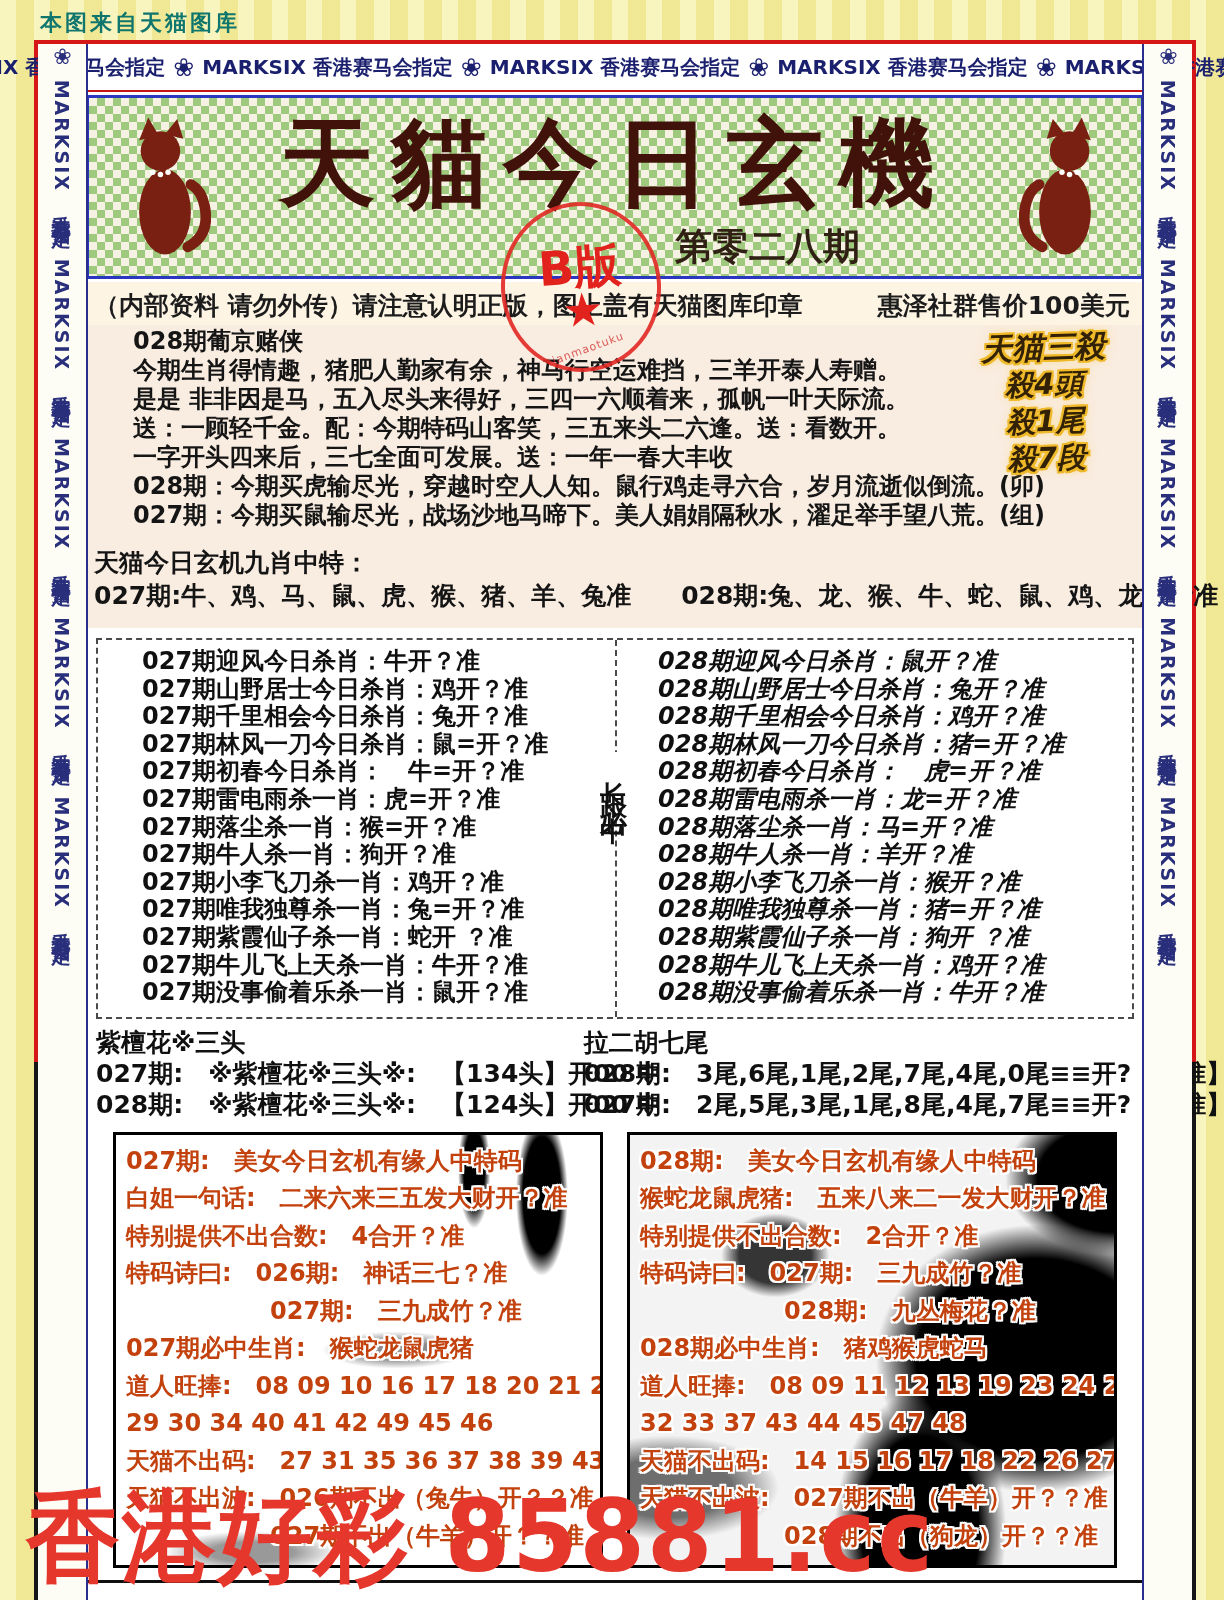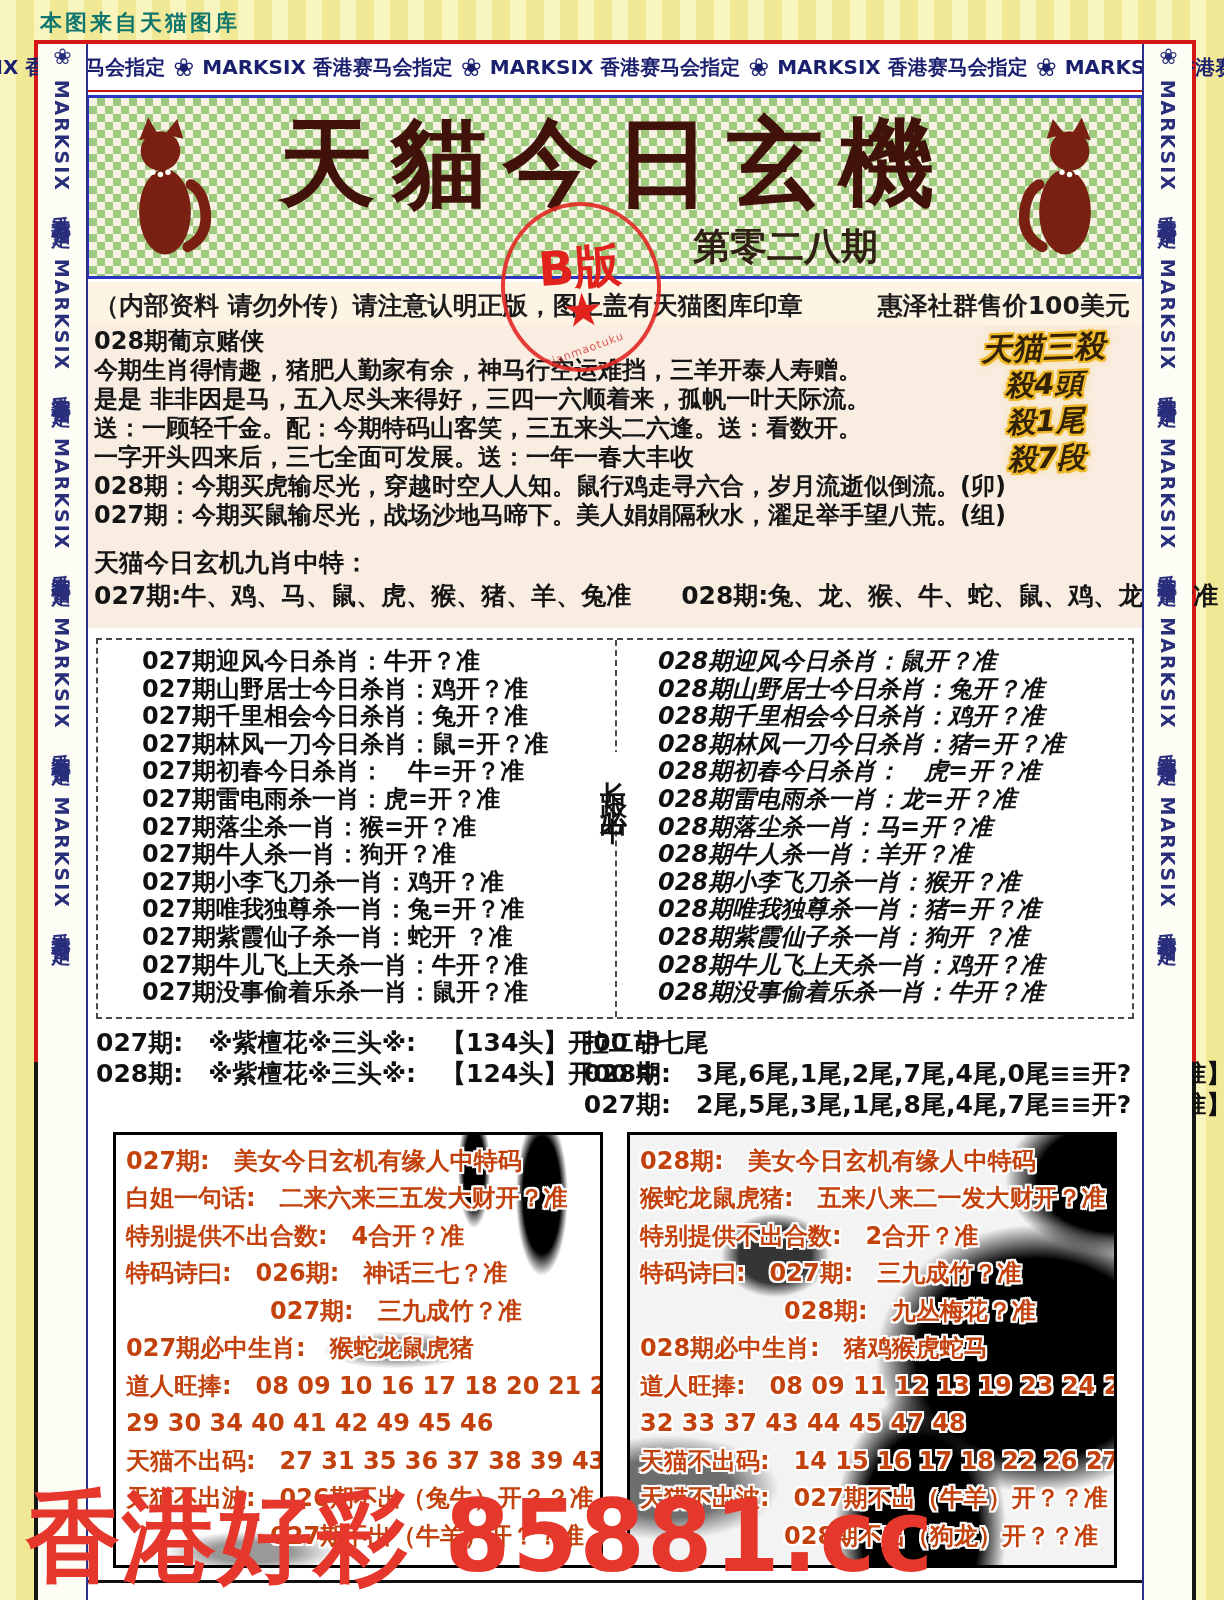--- a/index.html
+++ b/index.html
@@ -29,34 +29,34 @@
   .banner.bottom{color:#101010;border-top:3px solid #101010;border-bottom:3px solid #101010;height:48px;}
   .banner .flower{font-size:25px;line-height:1;}
   
   .title-box{margin:3px 0;border:3px solid #2a35c0;height:178px;position:relative;
     background:repeating-conic-gradient(#9fca7e 0% 25%,#f5f2e4 0% 50%);background-size:16px 16px;}
   .page-title{text-align:center;padding-top:10px;font-size:96px;line-height:1.15;font-weight:900;
     color:#40120a;font-family:"DejaVu Serif","Liberation Serif",serif;letter-spacing:16px;}
   .cat{position:absolute;top:18px;width:92px;height:140px;}
   .cat.left{left:30px;}
   .cat.right{right:30px;transform:scaleX(-1);}
-  .issue{position:absolute;bottom:4px;left:604px;font-size:37px;font-weight:800;color:#2f2013;
+  .issue{position:absolute;bottom:4px;left:586px;font-size:37px;font-weight:800;color:#2f2013;
     font-family:"DejaVu Serif","Liberation Serif",serif;}
   .stamp{position:absolute;left:412px;top:104px;width:152px;height:162px;border:4px solid rgba(225,40,35,.9);
     border-radius:50%;z-index:6;transform:rotate(-4deg);display:flex;flex-direction:column;
     align-items:center;justify-content:center;}
   .stamp .ed{font-size:47px;font-weight:900;color:#e2231d;line-height:1;}
   .stamp .star{font-size:46px;color:#e2231d;line-height:.9;}
   .stamp .ring{position:absolute;bottom:12px;font-size:11px;color:rgba(210,40,40,.75);
     transform:rotate(-16deg);letter-spacing:1px;}
   
   .notice{background:#fdf4e4;font-size:25px;font-weight:700;color:#1c1c1c;padding:7px 8px 3px;white-space:nowrap;}
   .poem{background:#f9ece0;padding:2px 8px 8px;position:relative;font-size:24px;font-weight:700;
     line-height:29px;color:#151515;}
-  .poem .pline{white-space:nowrap;}
+  .poem .pline{white-space:nowrap;margin-left:39px;}
   .kills{position:absolute;right:4px;top:4px;width:190px;text-align:center;font-style:italic;
     transform:rotate(-2deg);color:#332105;font-weight:900;z-index:3;
     text-shadow:-2px 0 #efb92a,2px 0 #efb92a,0 -2px #efb92a,0 2px #efb92a,
       -2px -2px #efb92a,2px 2px #efb92a,-2px 2px #efb92a,2px -2px #efb92a,0 0 10px #f6cd52;}
   .kills .kt{font-size:31px;line-height:37px;}
   .kills .ki{font-size:29px;line-height:37px;}
   .nine{background:#f9ece0;padding:8px 8px 16px;font-size:25px;font-weight:700;color:#141414;}
   .nine .n-h{margin-bottom:0;}
   .nine .n-l{white-space:nowrap;}
   
@@ -245,20 +245,21 @@
             <div>028期牛儿飞上天杀一肖：鸡开？准</div>
             <div>028期没事偷着乐杀一肖：牛开？准</div>
           </div>
         <div class="vdiv"></div>
         <div class="follow">长跟必中</div>
       </div>
     </div>
 
     <div class="ht">
       <div class="col-l">
+        <div>紫檀花※三头</div>
         <div>
             <div>027期:　※紫檀花※三头※:　【134头】开00 中</div>
             <div>028期:　※紫檀花※三头※:　【124头】开00 中</div>
           </div>
       </div>
       <div class="col-r">
         <div>拉二胡七尾</div>
         <div>
             <div>028期:　3尾,6尾,1尾,2尾,7尾,4尾,0尾≡≡开?　【准】</div>
             <div>027期:　2尾,5尾,3尾,1尾,8尾,4尾,7尾≡≡开?　【准】</div>

